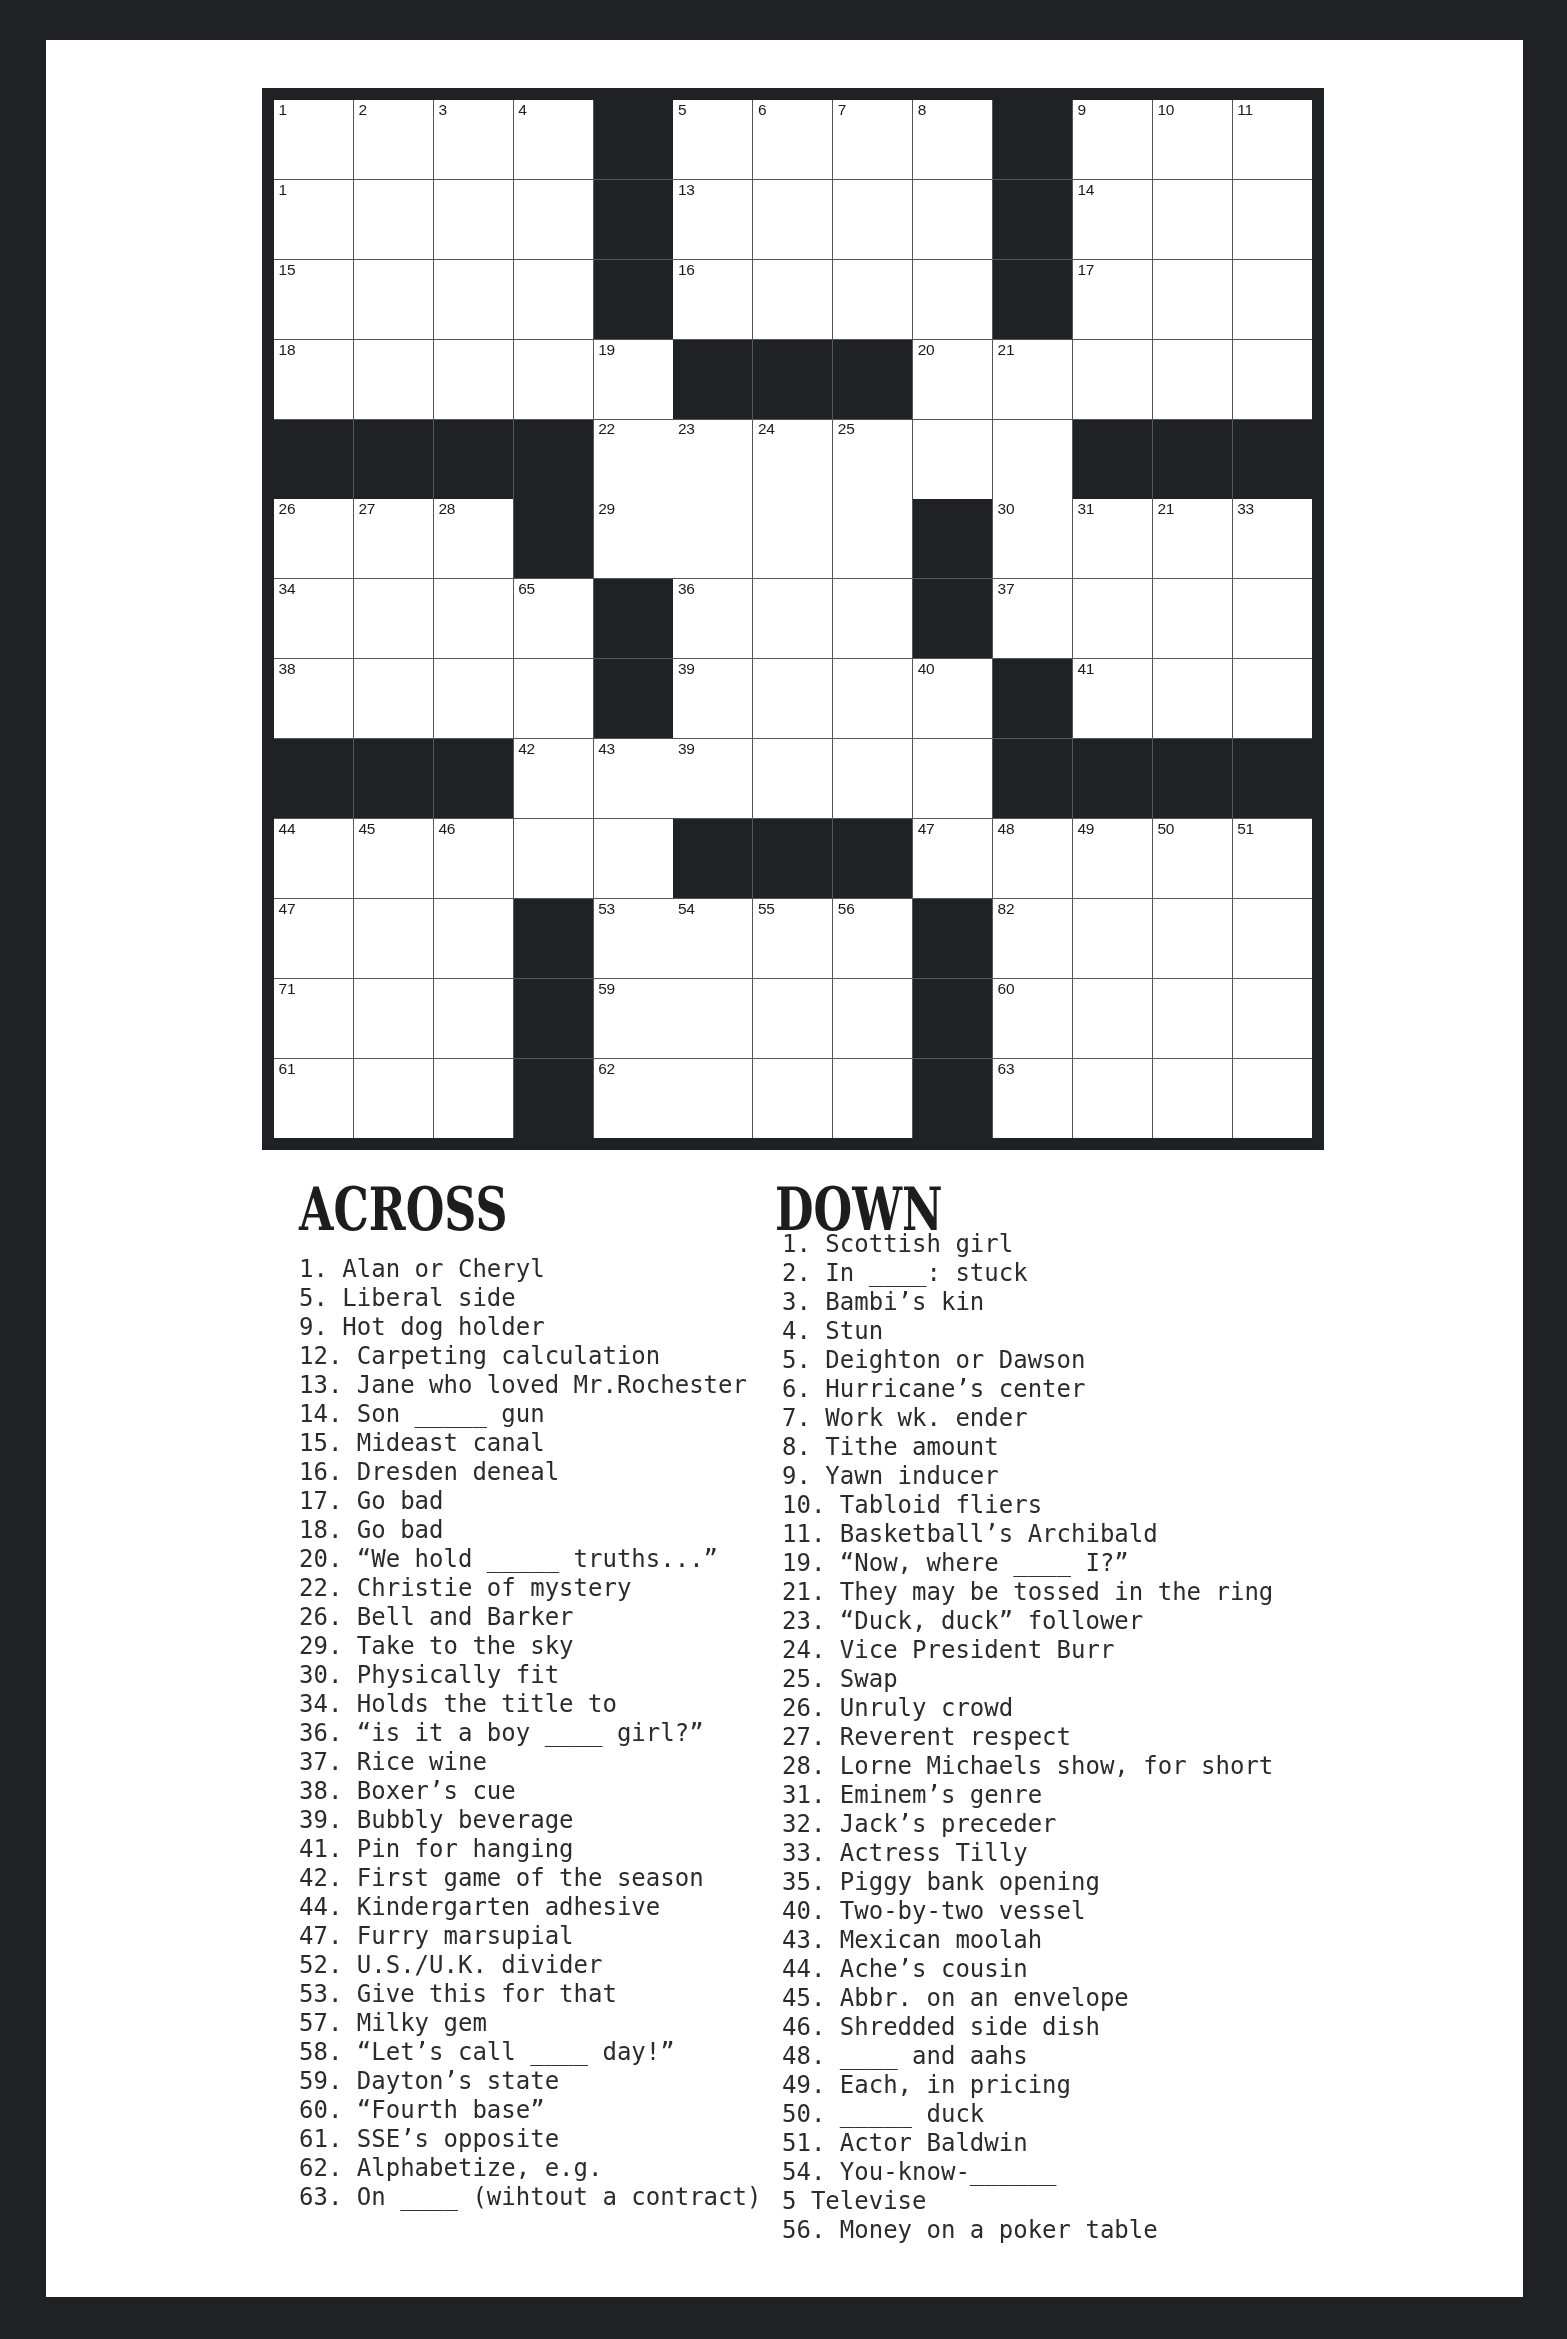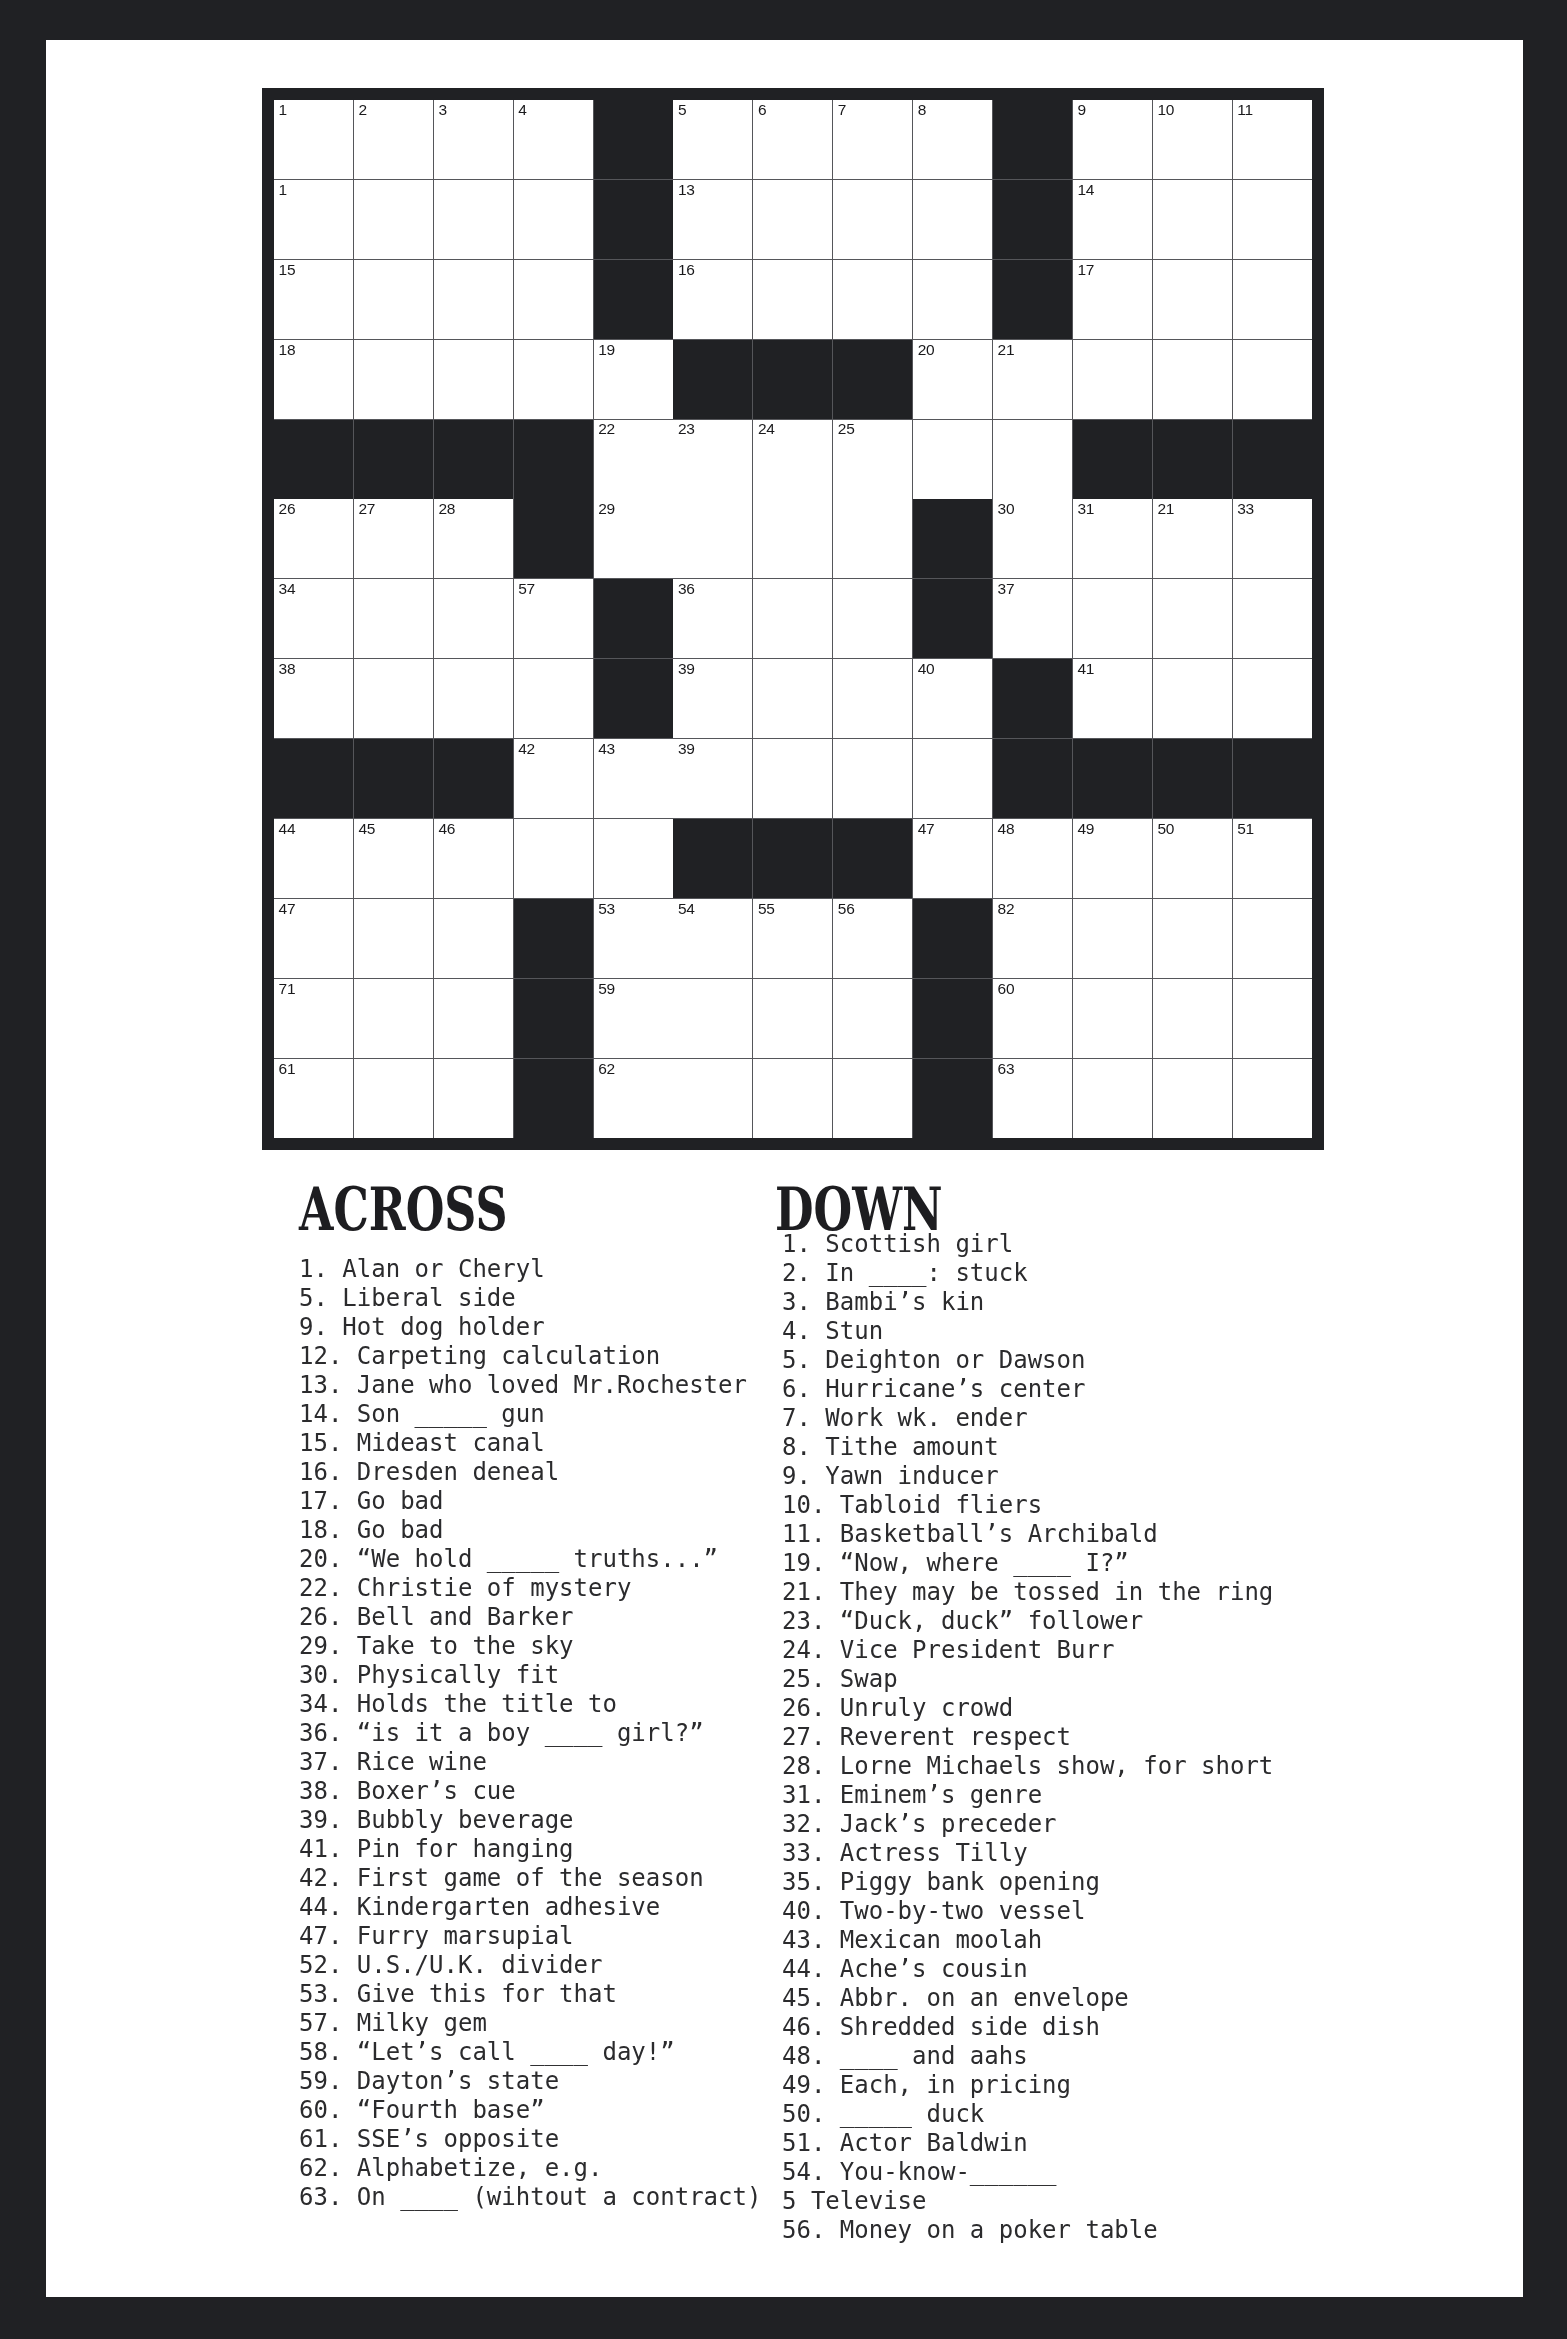--- a/index.html
+++ b/index.html
@@ -218,21 +218,21 @@
         </div>
         <div class="cell">
           <span class="cellnum">33</span>
         </div>
         <div class="cell">
           <span class="cellnum">34</span>
         </div>
         <div class="cell"></div>
         <div class="cell"></div>
         <div class="cell">
-          <span class="cellnum">57</span>
+          <span class="cellnum">65</span>
         </div>
         <div class="cell black"></div>
         <div class="cell">
           <span class="cellnum">36</span>
         </div>
         <div class="cell"></div>
         <div class="cell"></div>
         <div class="cell black"></div>
         <div class="cell">
           <span class="cellnum">37</span>

